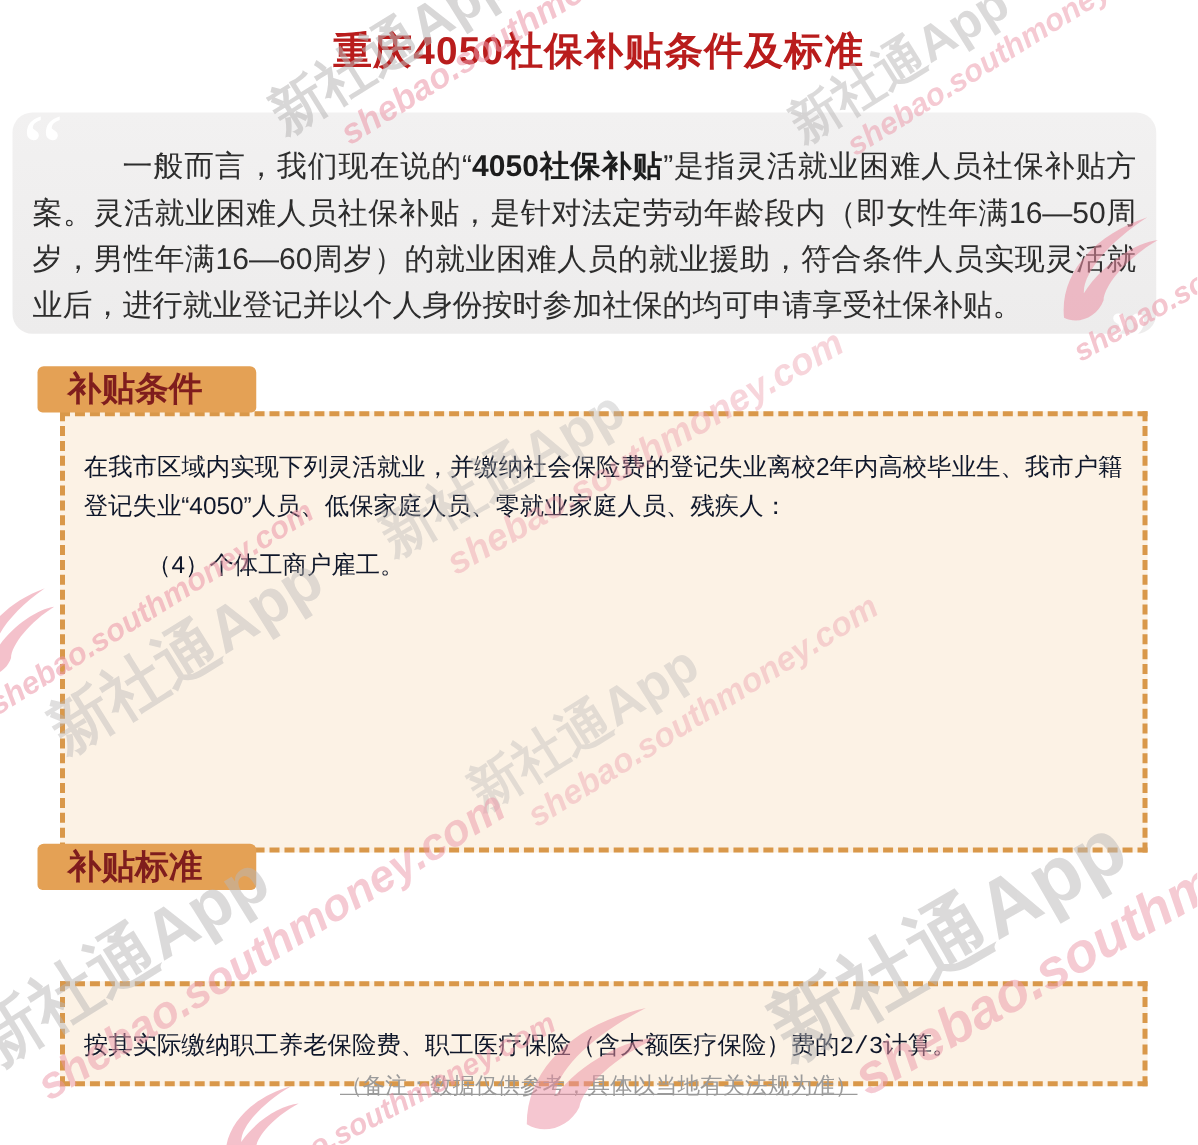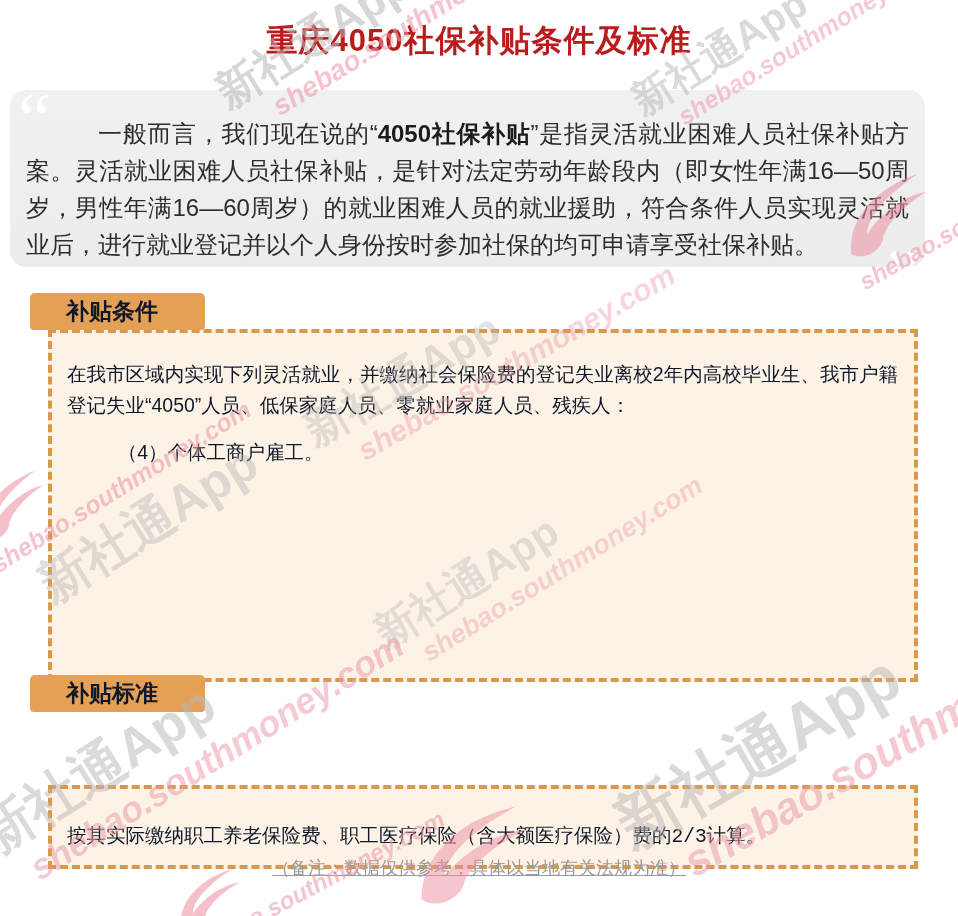--- a/index.html
+++ b/index.html
@@ -29,22 +29,22 @@
   .quote-mark{
     position:absolute;font-family:"Liberation Serif","DejaVu Serif",serif;
     font-size:74px;color:#ffffff;line-height:0;z-index:2;user-select:none;
   }
   .quote-open{left:18px;top:118px;}
   .quote-close{left:886px;top:276px;}
   
   .section-header{
     position:absolute;left:30px;width:175px;height:37px;
     background:#e4a155;border-radius:5px 5px 4px 4px;
-    box-sizing:border-box;padding-left:36px;
-    color:#0f172a;font-size:23px;font-weight:bold;line-height:37px;
+    box-sizing:border-box;padding-left:24px;
+    color:#7f1d1d;font-size:27px;font-weight:bold;line-height:37px;
     z-index:3;
   }
   .section-header-conditions{top:293px;}
   .section-header-standard{top:675px;}
   
   .dashed-panel{
     position:absolute;left:48px;width:870px;
     background:#fcf2e5;border:4px dashed #d9984a;
     box-sizing:border-box;z-index:2;
     color:#0f172a;font-size:19.5px;line-height:31px;

